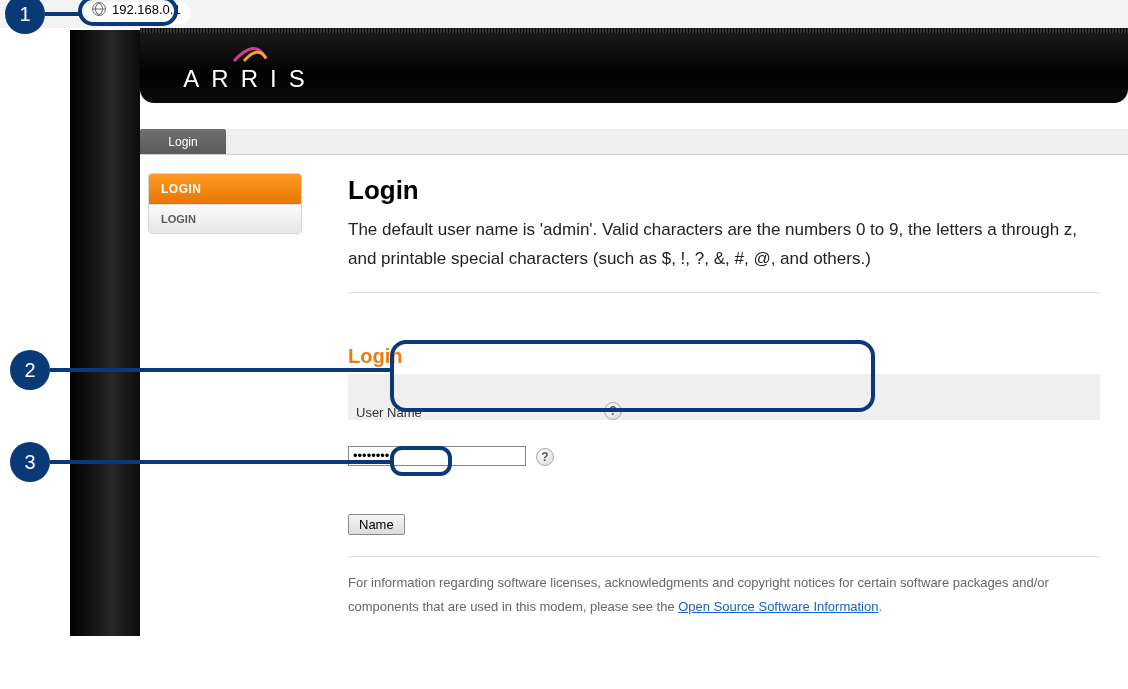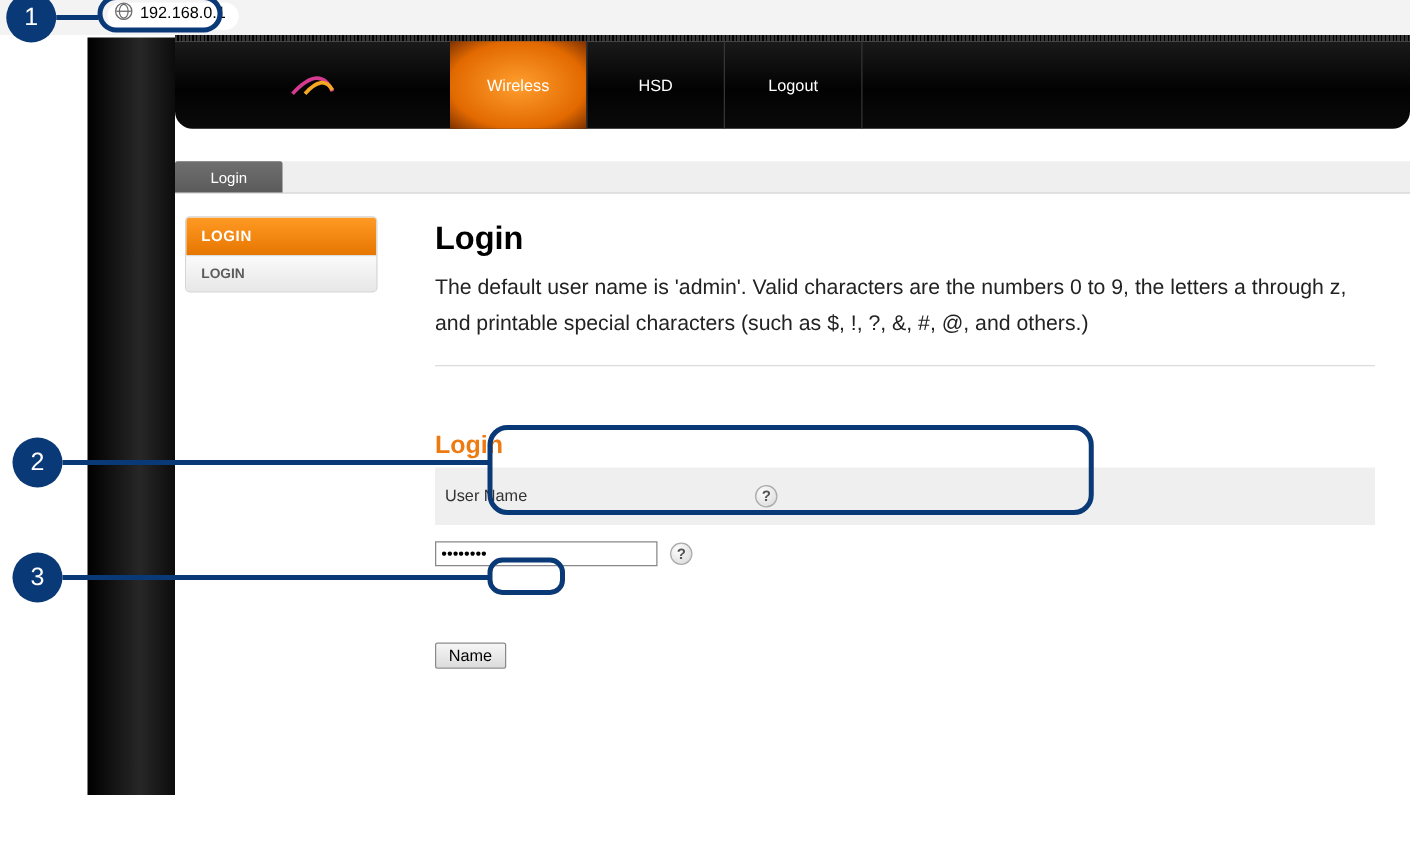--- a/index.html
+++ b/index.html
@@ -150,21 +150,21 @@
     padding: 20px 28px 0 38px;
     position: relative;
   }
   h1.page-title { font-size: 26px; font-weight: bold; margin-bottom: 10px; }
   .page-desc { font-size: 17px; color: #222; line-height: 1.7; border-bottom: 1px solid #dcdcdc; padding-bottom: 18px; }
 
   h2.section { color: #ee7a12; font-size: 20px; font-weight: bold; margin-top: 52px; margin-bottom: 6px; }
 
   .form-row {
     height: 46px;
-    display: flex; align-items: center;
+    display: flex; align-items: flex-end;
     font-size: 13px;
   }
   .form-row.alt { background: #efefef; }
   .form-row .lbl { width: 246px; padding-left: 8px; color: #333; }
   .form-row input[type="text"],
   .form-row input[type="password"] {
     width: 178px; height: 20px;
     border: 1px solid #888;
     padding: 1px 4px;
     font-size: 13px;
@@ -241,26 +241,22 @@
 
     <div class="header-bar">
       <div class="logo-box">
         <div>
           <div class="logo-swoosh">
             <svg width="36" height="20" viewBox="0 0 36 20">
               <path d="M2 18 Q24 -6 34 16" fill="none" stroke="#d43a8f" stroke-width="3"></path>
               <path d="M12 18 Q26 2 34 15" fill="none" stroke="#f7a823" stroke-width="3"></path>
             </svg>
           </div>
-        </div>
-      </div>
-      <div class="nav">
-        <div class="nav-item active">Wireless</div>
-        <div class="nav-item">HSD</div>
-        <div class="nav-item">Logout</div>
+          <div class="logo-text">ARRIS</div>
+        </div>
       </div>
     </div>
 
     <div class="tab-row">
       <div class="tab">Login</div>
     </div>
 
     <div class="content">
       <div class="sidebar">
         <div class="sidebar-card">
@@ -281,20 +277,24 @@
         </div>
         <div class="form-row">
           <input type="password" value="password" style="">
           <span class="help-q">?</span>
         </div>
 
         <div class="apply-wrap">
           <button class="apply-btn">Name</button>
         </div>
 
+        <div class="footer-info">
+          <span>For information regarding software licenses, acknowledgments and copyright notices for certain software packages and/or components that are used in this modem, please see the </span>
+          <a>Open Source Software Information</a><span>.</span>
+        </div>
       </div>
     </div>
   </div>
 </div>
 
 <div class="callout-badge" style="left:5px; top:-6px;">
     <span>1</span>
   </div>
 <div class="callout-ring" style="left:78px; top:-4px; width:100px; height:30px; border-radius:18px;"></div>
 <div class="callout-line" style="left:45px; top:12px; width:34px;"></div>

